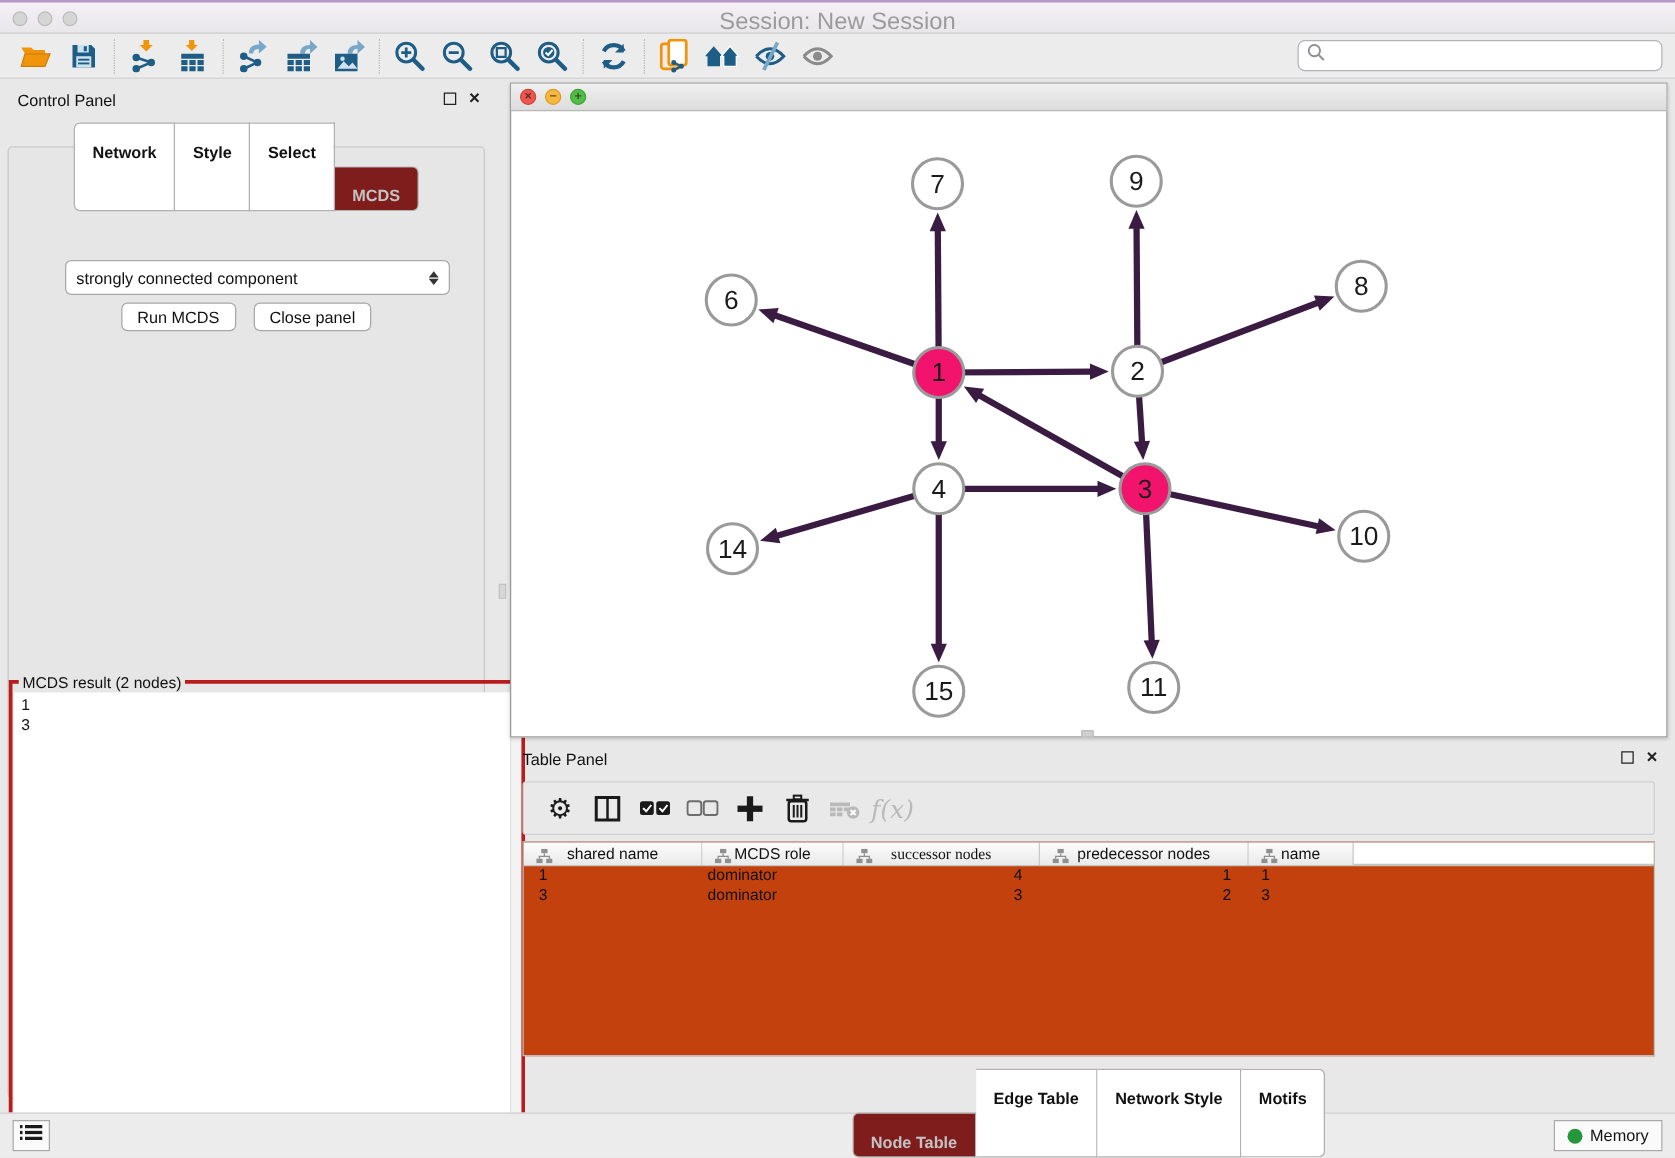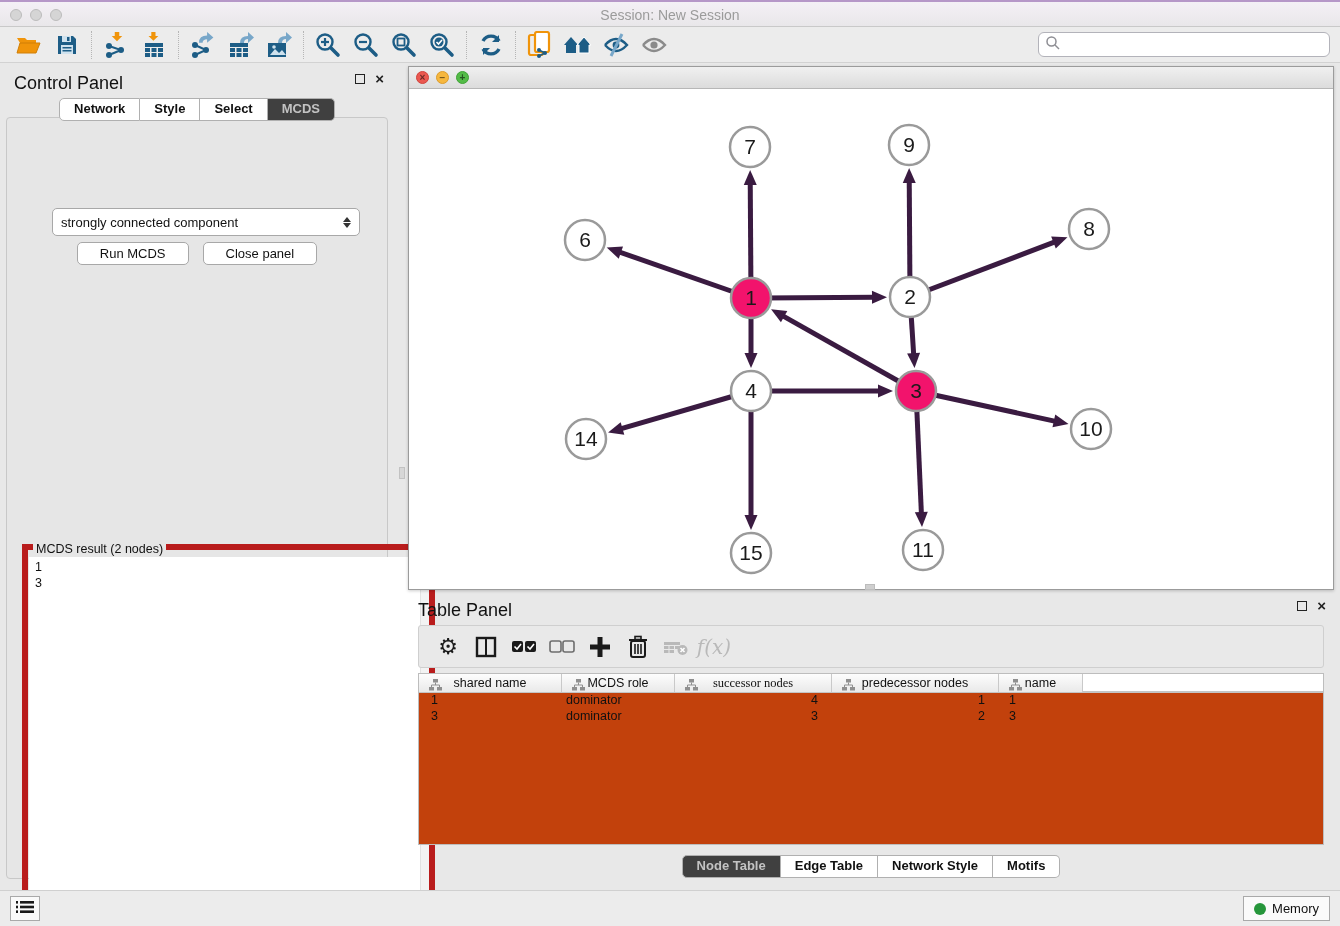--- a/index.html
+++ b/index.html
@@ -4,59 +4,59 @@
 <style>
   * { margin:0; padding:0; box-sizing:border-box; }
   html,body { width:1340px; height:926px; }
   body { font-family:"Liberation Sans", sans-serif; background:#e8e8e8; position:relative; overflow:hidden; }
 
   
   .titlebar { position:absolute; left:0; top:0; width:1340px; height:27px;
     background:linear-gradient(#f4f0f6,#e9e7ea); border-top:2px solid #b697c8; border-bottom:1px solid #c9c9c9; }
   .traffic { position:absolute; left:10px; top:7px; display:flex; gap:8px; }
   .tl-dot { width:12px; height:12px; border-radius:50%; background:#d5d5d5; border:1px solid #bcbcbc; }
-  .win-title { position:absolute; left:0; right:0; top:5px; text-align:center; font-size:14px; color:#9b9b9b; }
+  .win-title { position:absolute; left:0; right:0; top:5px; text-align:center; font-size:19px; color:#9b9b9b; }
 
   
   .toolbar { position:absolute; left:0; top:27px; width:1340px; height:36px; background:#ececec;
     border-bottom:1px solid #d2d2d2; display:flex; align-items:center; padding-left:10px; }
   .tb-btn { width:38px; height:30px; display:flex; align-items:center; justify-content:center; cursor:default; }
   .tb-sep { width:1px; height:28px; margin:0 5px; border-left:1px dotted #b5b5b5; }
   .search-wrap { position:absolute; right:10px; top:5px; width:292px; height:25px; background:#fff;
     border:1px solid #b3b3ba; border-radius:6px; display:flex; align-items:center; padding-left:6px; }
   .search-wrap input { border:none; outline:none; flex:1; font-size:13px; height:20px; background:transparent; }
 
   
-  .panel-head { font-size:18px; color:#111; }
+  .panel-head { font-size:13px; color:#111; }
   .float-btn { width:10px; height:10px; border:1.5px solid #222; display:inline-block; }
   .close-btn { font-size:15px; font-weight:bold; color:#222; line-height:10px; }
 
   
   .control-panel { position:absolute; left:0; top:68px; width:394px; height:815px; }
   .cp-head { position:absolute; left:14px; top:5px; }
   .cp-wbtns { position:absolute; right:10px; top:6px; display:flex; gap:10px; align-items:center; }
   .cp-body { position:absolute; left:6px; top:49px; width:382px; height:762px; background:#e6e6e6;
     border:1px solid #c8c8c8; border-radius:4px; }
   .seg-tabs { position:absolute; top:30px; left:0; right:0; display:flex; justify-content:center; z-index:3; }
-  .seg { font-size:13px; font-weight:bold; padding:2px 14px 4px; background:#fff; color:#111;
+  .seg { font-size:13px; font-weight:bold; padding:15px 14px 4px; background:#fff; color:#111;
     border:1px solid #b0b0b0; border-left:none; cursor:default; }
   .seg:first-child { border-left:1px solid #b0b0b0; border-radius:5px 0 0 5px; }
   .seg:last-child { border-radius:0 5px 5px 0; }
-  .seg.sel { background:#404040; color:#c3c3c3; }
+  .seg.sel { background:#7f1d1d; color:#c3c3c3;margin-top:35px; }
   .opt-label { position:absolute; left:0; width:100%; top:70px; text-align:center; font-size:13px; color:#111; }
   .dropdown { position:absolute; left:45px; top:90px; width:308px; height:22px; background:#fff;
     border:1px solid #a8a8a8; border-radius:5px; font-size:13px; display:flex; align-items:center;
     padding:13px 8px; color:#111; }
   .dd-stepper { margin-left:auto; display:flex; flex-direction:column; align-items:center; gap:1px; }
   .dd-stepper i { width:0; height:0; border-left:4px solid transparent; border-right:4px solid transparent; display:block; }
   .dd-up { border-bottom:5px solid #333; }
   .dd-down { border-top:5px solid #333; }
   .cp-buttons { position:absolute; left:0; width:100%; top:124px; display:flex; justify-content:center; gap:14px; }
-  .btn { font-size:13px; background:#fff; border:1px solid #a8a8a8; border-radius:5px; padding:3px 22px; color:#111; }
-  .result-box { position:absolute; left:15px; top:426px; width:413px; height:378px; border:6px solid #b91c1c; }
+  .btn { font-size:13px; background:#fff; border:1px solid #a8a8a8; border-radius:5px; padding:3px 12px; color:#111; }
+  .result-box { position:absolute; left:0; top:426px; width:413px; height:378px; border:3px solid #b91c1c; }
   .result-legend { position:absolute; left:5px; top:-8px; background:#e6e6e6; padding:0 3px; font-size:12.5px; color:#111; }
   .result-area { position:absolute; left:1px; top:7px; right:1px; bottom:1px; background:#fff; font-size:12.5px;
     color:#111; padding:2px 6px; line-height:16px; }
   .result-scroll { position:absolute; right:0; top:7px; bottom:1px; width:9px; background:#f3f3f3; border-left:1px solid #e2e2e2; }
 
   
   .net-window { position:absolute; left:408px; top:66px; width:926px; height:524px; background:#fff;
     border:1px solid #9b9b9b; box-shadow:0 1px 3px rgba(0,0,0,.2); }
   .net-titlebar { position:absolute; left:0; top:0; width:100%; height:22px;
     background:linear-gradient(#f0f0f0,#dcdcdc); border-bottom:1px solid #b7b7b7; }

